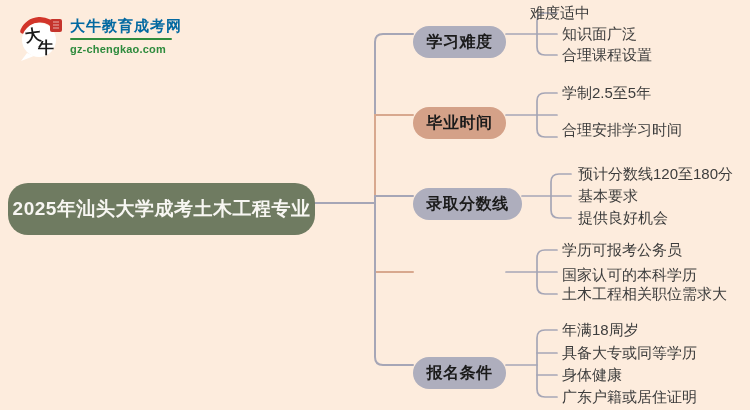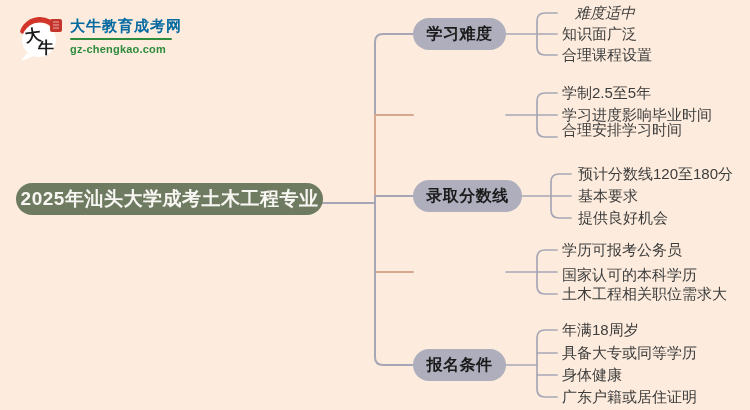--- a/index.html
+++ b/index.html
@@ -22,28 +22,28 @@
   .logo-divider{height:2px;background:#2e8b3d;width:102px;margin:4px 0 3px 0;border-radius:1px;}
   .logo-sub{color:#2e8b3d;font-size:11px;font-weight:bold;letter-spacing:0.2px;}
 
   
   .pill{
     position:absolute;border-radius:20px;
     display:flex;align-items:center;justify-content:center;
     box-sizing:border-box;
   }
   .root-pill{
-    left:16px;top:183px;width:307px;height:32px;
+    left:8px;top:183px;width:307px;height:52px;
     background:#6f7b61;color:#f7f6f2;
     font-size:19px;font-weight:bold;letter-spacing:0.5px;
     white-space:nowrap;
   }
   .branch-pill{
     height:32px;background:#aeaebd;color:#1b1b1b;
-    font-size:16px;font-weight:bold;letter-spacing:0.5px;white-space:nowrap;
+    font-size:16px;font-weight:bold;letter-spacing:0.5px;white-space:nowrap;margin-top:8px;
   }
   .branch-gray{background:#aeaebd;}
   .branch-salmon{background:#d4a188;}
   .b1{left:413px;top:18px;width:93px;}
   .b2{left:413px;top:99px;width:93px;}
   .b3{left:413px;top:180px;width:109px;}
   .b4{left:413px;top:256px;width:93px;}
   .b5{left:413px;top:349px;width:93px;}
 
   .leaf{
@@ -112,29 +112,29 @@
     <div class="logo-text">
       <div class="logo-title">大牛教育成考网</div>
       <div class="logo-divider"></div>
       <div class="logo-sub">gz-chengkao.com</div>
     </div>
   </div>
 
   <div class="pill root-pill">2025年汕头大学成考土木工程专业</div>
 
   <div class="pill branch-pill branch-gray b1">学习难度</div>
+  <div class="pill branch-pill branch-salmon b2">毕业时间</div>
   <div class="pill branch-pill branch-gray b3">录取分数线</div>
   <div class="pill branch-pill branch-gray b5">报名条件</div>
 
-  <div class="leaf" style="left:575px;top:3px;font-style:italic;">难度适中</div>
+  <div class="leaf" style="left:530px;top:3px;">难度适中</div>
   <div class="leaf" style="left:562px;top:24px;">知识面广泛</div>
   <div class="leaf" style="left:562px;top:45px;">合理课程设置</div>
 
   <div class="leaf" style="left:562px;top:83px;">学制2.5至5年</div>
-  <div class="leaf" style="left:562px;top:105px;">学习进度影响毕业时间</div>
   <div class="leaf" style="left:562px;top:120px;">合理安排学习时间</div>
 
   <div class="leaf" style="left:578px;top:164px;">预计分数线120至180分</div>
   <div class="leaf" style="left:578px;top:186px;">基本要求</div>
   <div class="leaf" style="left:578px;top:208px;">提供良好机会</div>
 
   <div class="leaf" style="left:562px;top:240px;">学历可报考公务员</div>
   <div class="leaf" style="left:562px;top:265px;">国家认可的本科学历</div>
   <div class="leaf" style="left:562px;top:284px;">土木工程相关职位需求大</div>
 

